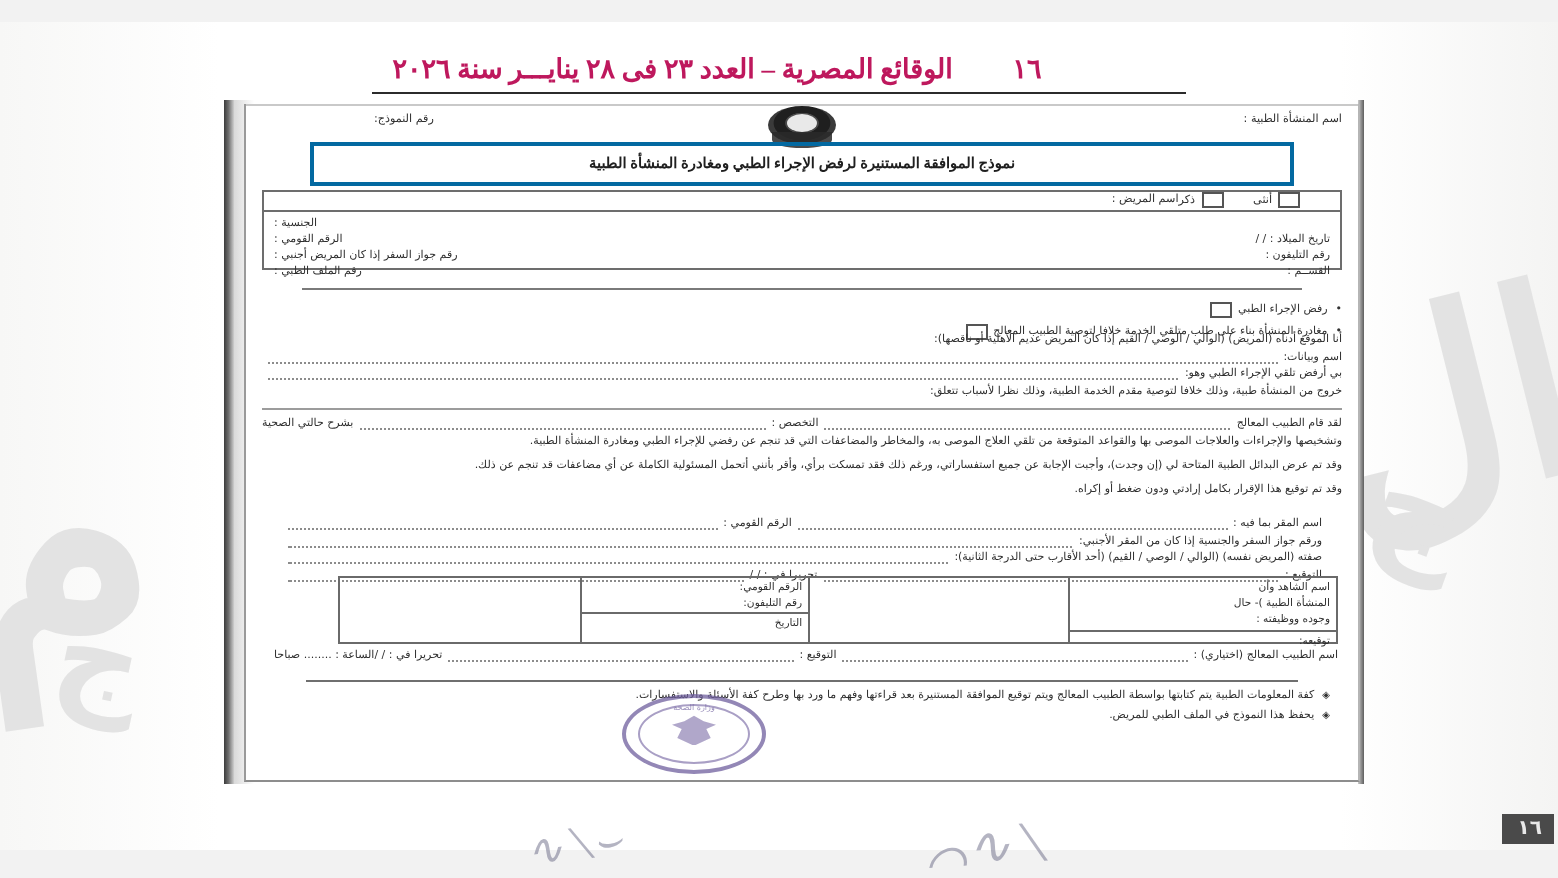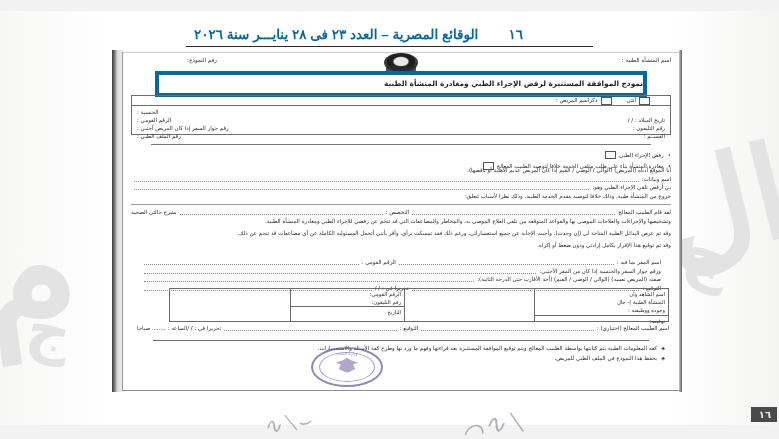--- a/index.html
+++ b/index.html
@@ -49,22 +49,22 @@
     font-family:"DejaVu Serif",serif;
   }
   .wm-right2{
     right:46px;top:224px;font-size:64px;transform:rotate(20deg);
   }
 
   
   .runhead{
     position:absolute;left:0;top:26px;width:717px;
     text-align:center;direction:rtl;
-    font-family:Liberation Sans, sans-serif;
-    font-size:13.5px;color:#0369a1;font-weight:bold;
+    font-family:Liberation Serif, serif;
+    font-size:13.5px;color:#be185d;font-weight:bold;
     letter-spacing:.4px;
   }
   .runhead .pg{display:inline-block;margin-left:26px;}
   .runhead .ttl{display:inline-block;}
   .rule{
     position:absolute;left:186px;top:46px;width:407px;height:1px;
     background:#2b2b2b;
   }
 
   
@@ -129,23 +129,23 @@
   }
   .emblem .arc{
     position:absolute;left:50%;top:13px;transform:translateX(-50%);
     width:30px;height:8px;border-radius:0 0 50% 50%;
     background:#2a2a2a;opacity:.85;
   }
 
   
   .title-box{
     position:absolute;top:19px;right:32px;left:32px;
-    border:4px solid #0369a1;height:18px;
-    display:flex;align-items:center;
-    font-size:7.4px;font-weight:bold;color:#1f1f1f;
+    border:2px solid #0369a1;height:18px;
+    display:flex;align-items:center;justify-content:center;
+    font-size:7.4px;font-weight:bold;color:#1f1f1f;font-family:Liberation Serif, serif;
   }
 
   
   .gender-strip{
     position:absolute;top:43px;right:8px;left:8px;height:10px;
     border:1px solid #6d6d6d;border-bottom:none;
     display:flex;align-items:center;
     padding:0 5px;box-sizing:border-box;
   }
   .gender-strip .pname{margin-left:auto;}

